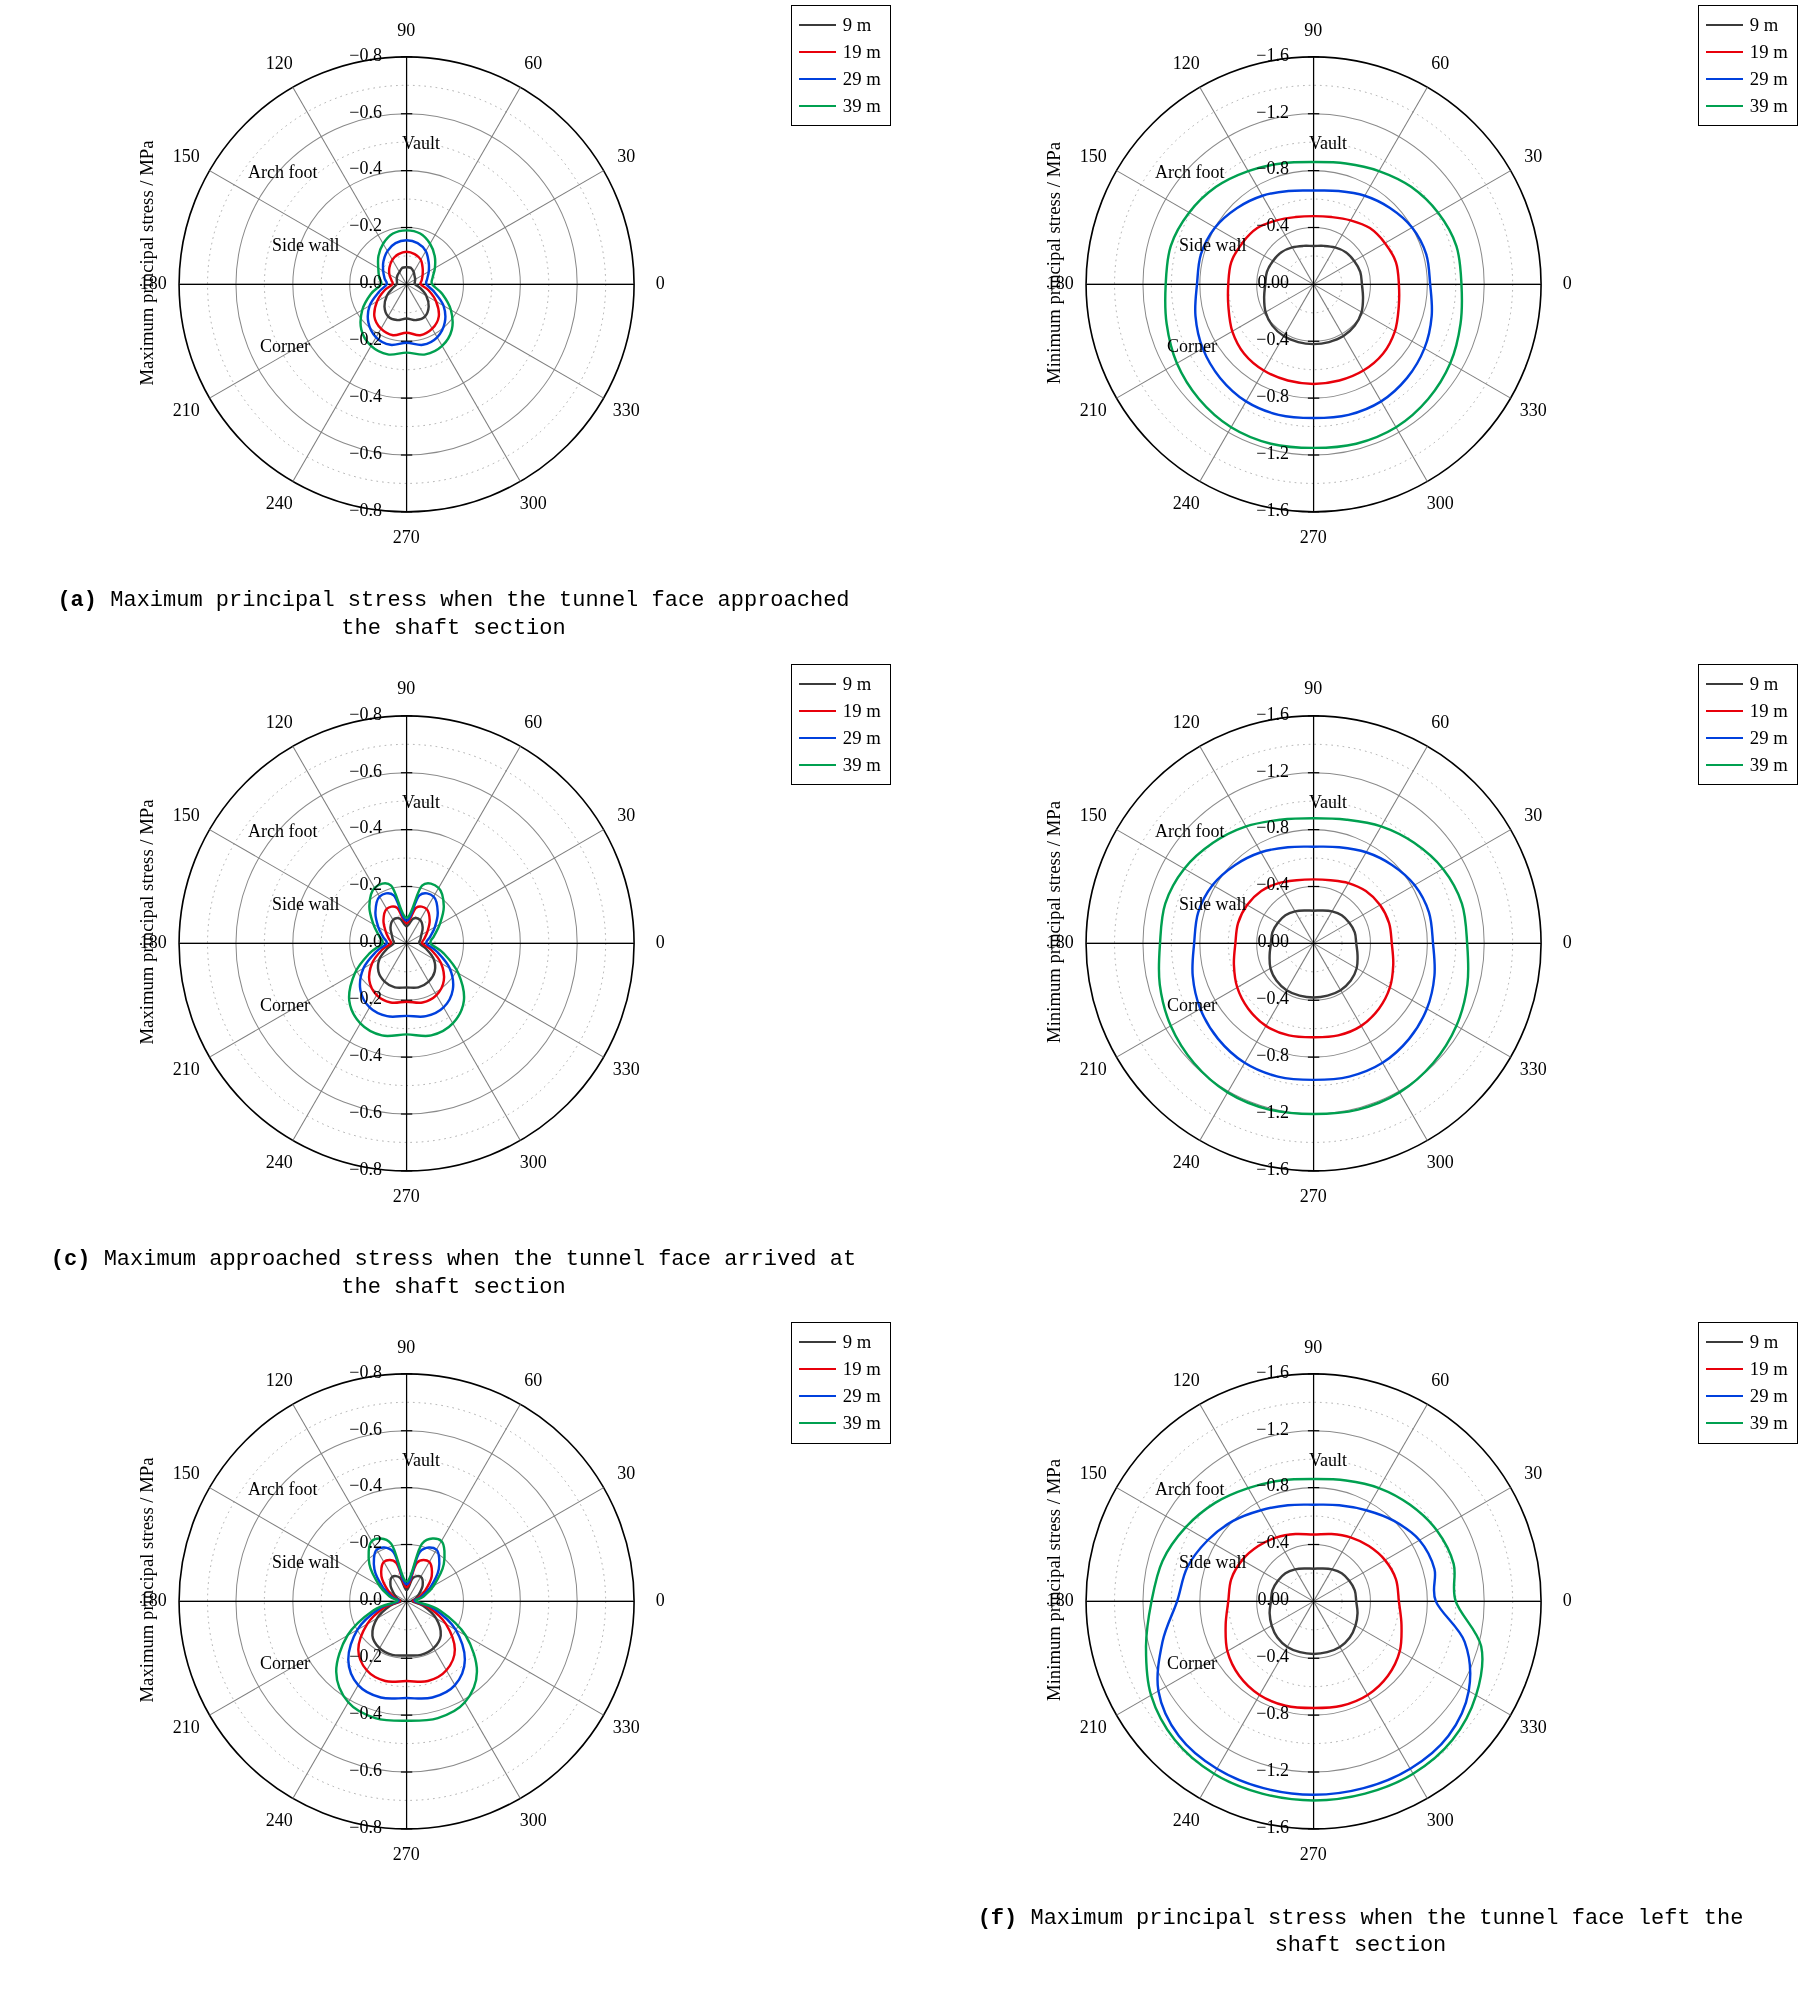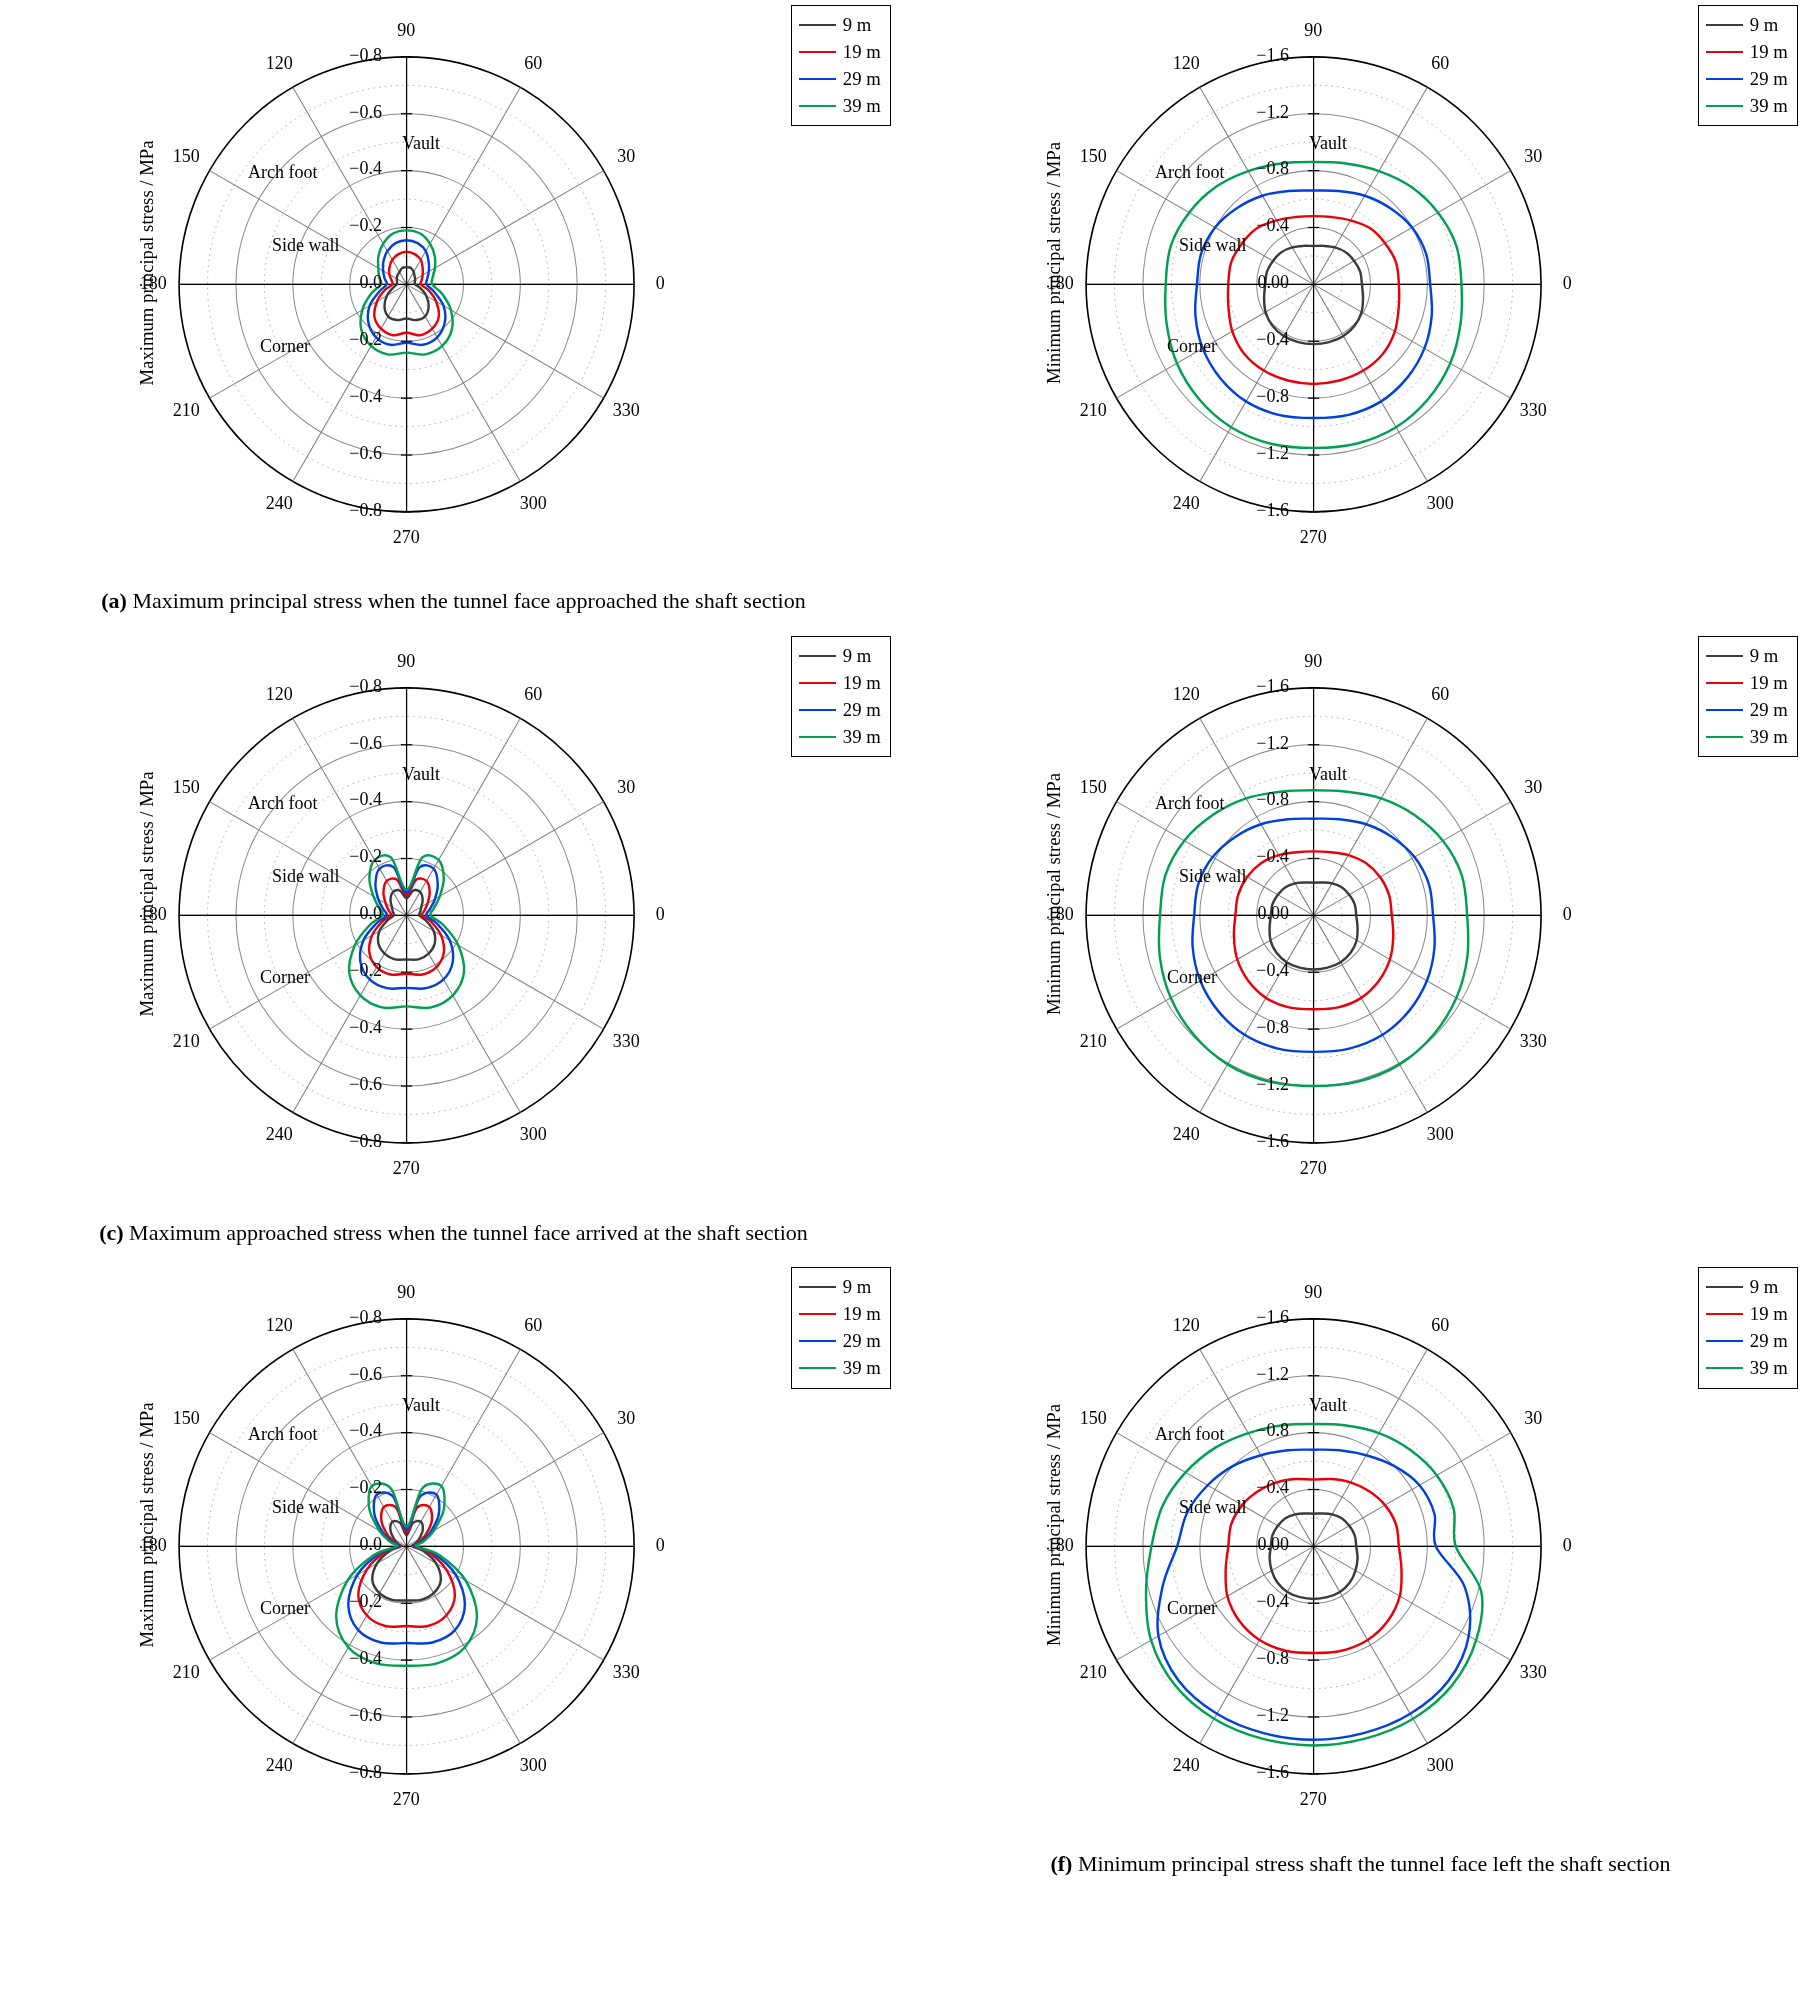--- a/index.html
+++ b/index.html
@@ -1,21 +1,21 @@
 <!DOCTYPE html>
 <html style="font-size:6.5px"><head>
 <meta charset="utf-8">
 <style>
   html,body{margin:0;padding:0;background:#ffffff;}
   body{font-family:"Liberation Serif", serif;color:#000;}
   #page{width:1813px;height:2015px;position:relative;overflow:hidden;background:#fff;}
   .grid{display:grid;grid-template-columns:1fr 1fr;grid-template-rows:repeat(3, auto);width:1813px;}
   .cell{position:relative;}
   .panel{position:relative;width:907px;height:585px;}
-  .caption{font-size:22px;line-height:1.25;text-align:center;padding:2.4px 37px 16.3px 37px;}
+  .caption{font-size:22px;line-height:1.25;text-align:center;padding:2.4px 37px 16.3px 37px;font-family:Liberation Mono, monospace;}
   .caption b{font-weight:bold;}
   .axis-title{position:absolute;font-size:18.7px;white-space:nowrap;transform-origin:center center;}
   .ylab{left:-102px;top:252px;width:309px;text-align:center;transform:rotate(-90deg);}
   .ytick{position:absolute;font-size:18px;text-align:right;white-space:nowrap;}
   .angle{position:absolute;font-size:18px;white-space:nowrap;}
   .feature{position:absolute;font-size:18px;white-space:nowrap;}
   .legend{position:absolute;right:16.3px;top:4.9px;border:0.8px solid #000;background:#fff;padding:5.7px 9px 5.7px 6.5px;}
   .legend .row{display:flex;align-items:center;height:27px;}
   .legend .line{width:37px;height:0;border-top:2px solid #000;margin-right:7.3px;}
   .legend .lbl{font-size:18.7px;}
@@ -530,18 +530,18 @@
             <div class="row">
               <span class="line" style="border-top-color: rgb(0, 64, 221);"></span>
               <span class="lbl">29 m</span>
             </div>
             <div class="row">
               <span class="line" style="border-top-color: rgb(0, 160, 80);"></span>
               <span class="lbl">39 m</span>
             </div>
           </div>
         </div>
-      <div class="caption"><b>(f)</b> <span>Minimum principal stress shaft the tunnel face left the shaft section</span></div>
+      <div class="caption"><b>(f)</b> <span>Maximum principal stress when the tunnel face left the shaft section</span></div>
     </div>
 
   </div>
 </div>
 
 
 </body></html>

